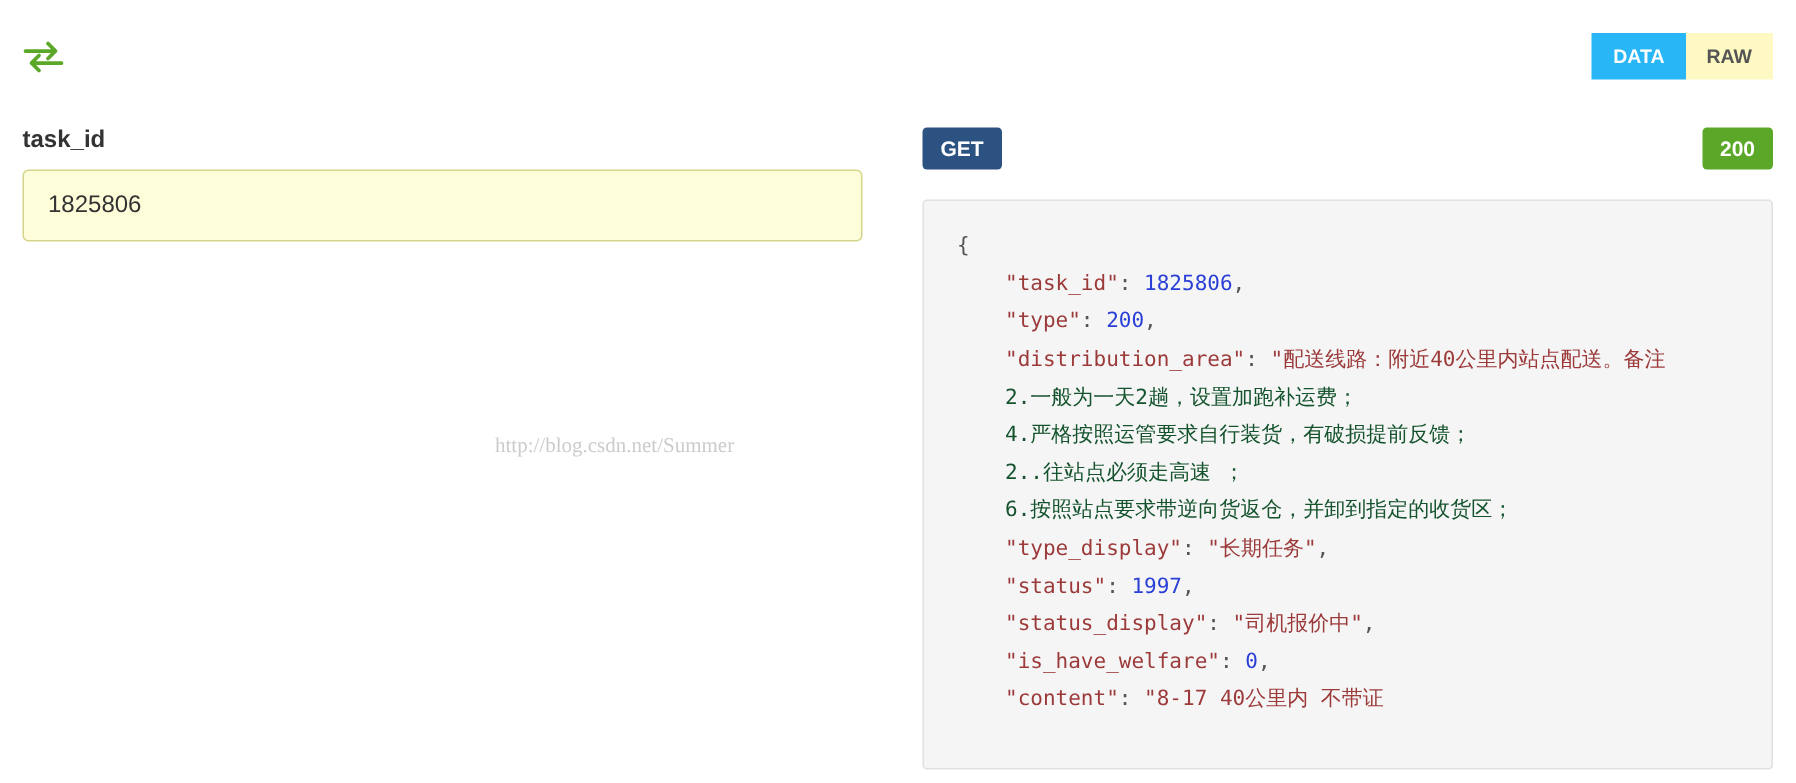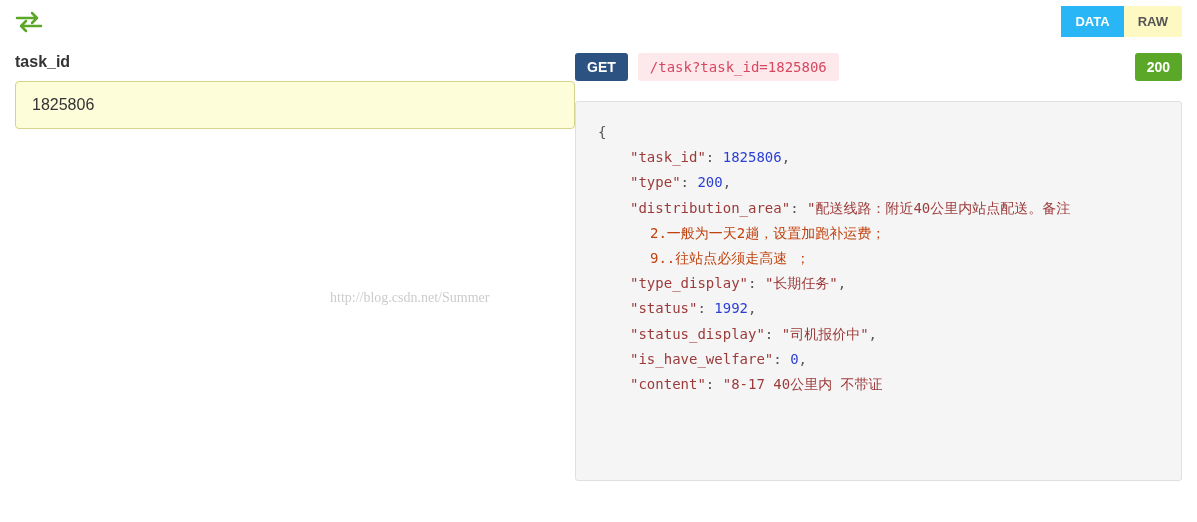--- a/index.html
+++ b/index.html
@@ -1,24 +1,24 @@
 <!DOCTYPE html>
 <html><head>
   <meta charset="utf-8">
   <style>
     * { margin: 0; padding: 0; box-sizing: border-box; }
     body { font-family: -apple-system, BlinkMacSystemFont, "Segoe UI", Helvetica, Arial, sans-serif; font-size: 14px; color: #333; background: #fff; width: 1197px; }
     
-    .header { display: flex; align-items: center; justify-content: space-between; padding: 6px 15px; }
+    .header { display: flex; align-items: center; justify-content: space-between; padding: 22px 15px; }
     .logo-icon { display: inline-flex; align-items: center; }
     .tabs { display: flex; }
     .tab { padding: 8px 14px; font-weight: 600; font-size: 13px; cursor: pointer; background: #fef9c3; color: #555; }
     .tab.active { background: #29b6f6; color: #fff; }
     
-    .main { display: flex; padding: 10px 15px; }
+    .main { display: flex; padding: 10px 15px; gap: 40px; }
     .left-panel { flex: 0 0 560px; }
     .right-panel { flex: 1; min-width: 0; }
     
     .field-label { font-weight: 700; font-size: 16px; margin-bottom: 10px; color: #333; }
     .field-input { width: 100%; padding: 14px 16px; background: #fdfdd9; border: 1px solid #d4d48a; border-radius: 4px; font-size: 16px; color: #333; outline: none; }
     
     .request-line { display: flex; align-items: flex-end; gap: 10px; margin-bottom: 20px; }
     .method-badge { background: #2c5282; color: #fff; font-weight: 700; padding: 6px 12px; border-radius: 3px; font-size: 14px; }
     .url-path { background: #fde8ec; color: #d84860; padding: 6px 12px; border-radius: 3px; font-family: "Consolas", "Menlo", monospace; font-size: 14px; flex: 0 1 auto; }
     .status-badge { background: #5ba828; color: #fff; font-weight: 700; padding: 6px 12px; border-radius: 3px; font-size: 14px; margin-left: auto; }
@@ -27,21 +27,21 @@
     .response-box::-webkit-scrollbar { width: 12px; }
     .response-box::-webkit-scrollbar-track { background: #eee; }
     .response-box::-webkit-scrollbar-thumb { background: #bbb; border-radius: 6px; }
     
     .json-brace { color: #555; }
     .json-indent { margin-left: 32px; }
     .json-key { color: #9c3a3a; }
     .json-num { color: #2a3fd6; font-weight: 500; }
     .json-str { color: #9c3a3a; }
     .json-comma { color: #555; }
-    .json-continue { color: #c2410c; margin-left: 20px; }
+    .json-continue { color: #14532d; }
     
     .watermark { position: absolute; top: 290px; left: 330px; color: #ccc; font-size: 14px; font-family: Liberation Serif, serif; pointer-events: none; z-index: 10; }
   </style>
 </head>
 <body>
 
 <div class="watermark">http://blog.csdn.net/Summer</div>
 
 <div class="header">
   <span class="logo-icon">
@@ -58,34 +58,35 @@
 
 <div class="main">
   <div class="left-panel">
     <div class="field-label">task_id</div>
     <input class="field-input" value="1825806" style="">
   </div>
 
   <div class="right-panel">
     <div class="request-line">
       <span class="method-badge">GET</span>
-      <span class="url-path">/task?task_id=1825806</span>
       <span class="status-badge">200</span>
     </div>
 
     <div class="response-box">
       <div class="json-brace">{</div>
       <div class="json-indent">
         <div><span class="json-key">"task_id"</span><span class="json-comma">: </span><span class="json-num">1825806</span><span class="json-comma">,</span></div>
         <div><span class="json-key">"type"</span><span class="json-comma">: </span><span class="json-num">200</span><span class="json-comma">,</span></div>
         <div><span class="json-key">"distribution_area"</span><span class="json-comma">: </span><span class="json-str">"配送线路：附近40公里内站点配送。备注</span></div>
         <div class="json-continue">2.一般为一天2趟，设置加跑补运费；</div>
-        <div class="json-continue">9..往站点必须走高速 ；</div>
+        <div class="json-continue">4.严格按照运管要求自行装货，有破损提前反馈；</div>
+        <div class="json-continue">2..往站点必须走高速 ；</div>
+        <div class="json-continue">6.按照站点要求带逆向货返仓，并卸到指定的收货区；</div>
         <div><span class="json-key">"type_display"</span><span class="json-comma">: </span><span class="json-str">"长期任务"</span><span class="json-comma">,</span></div>
-        <div><span class="json-key">"status"</span><span class="json-comma">: </span><span class="json-num">1992</span><span class="json-comma">,</span></div>
+        <div><span class="json-key">"status"</span><span class="json-comma">: </span><span class="json-num">1997</span><span class="json-comma">,</span></div>
         <div><span class="json-key">"status_display"</span><span class="json-comma">: </span><span class="json-str">"司机报价中"</span><span class="json-comma">,</span></div>
         <div><span class="json-key">"is_have_welfare"</span><span class="json-comma">: </span><span class="json-num">0</span><span class="json-comma">,</span></div>
         <div><span class="json-key">"content"</span><span class="json-comma">: </span><span class="json-str">"8-17 40公里内 不带证</span></div>
 
       </div>
     </div>
   </div>
 </div>
 
 </body></html>

